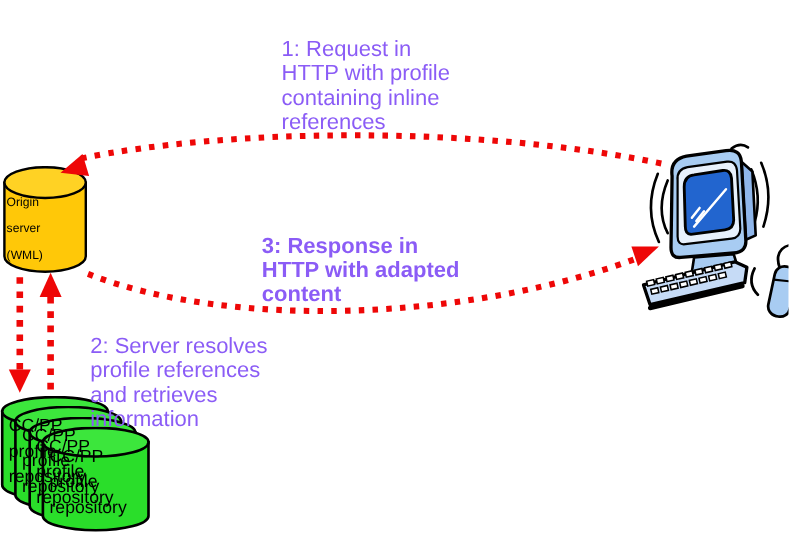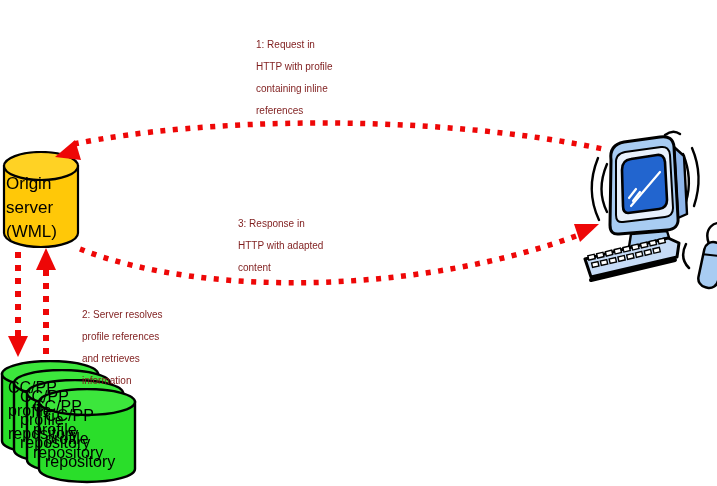--- a/index.html
+++ b/index.html
@@ -1,29 +1,29 @@
 <!DOCTYPE html>
 <html style="--arrow-red: #ee0707; --server-fill: #ffc808; --server-top-fill: #ffd224; --repo-fill: #2ade2a; --repo-top-fill: #3ce63c; --pc-body: #a8ccf2; --pc-side: #8fb6ea; --pc-bezel: #e8f1fc; --pc-screen: #2265cf; --pc-keyboard: #c6dbf6;"><head>
 <meta charset="utf-8">
 <style>
   html,body{margin:0;padding:0;background:#fff;}
   #canvas{
     position:relative; width:717px; height:486px; background:#fff;
     overflow:hidden; font-family:"Liberation Sans", sans-serif; color:#000;
   }
   .annotation{
-    position:absolute; font-size:10px; line-height:22px; white-space:pre-line;
-    z-index:6; color:#7f1d1d;
+    position:absolute; font-size:20px; line-height:22px; white-space:pre-line;
+    z-index:6; color:#8b5cf6;
   }
   .cyl{ position:absolute; }
   .cyl svg{ display:block; }
   .cyl .label{
     position:absolute; white-space:pre-line; color:#000; z-index:2;
   }
-  .server-label{ left:4px; top:21px; font-size:17px; line-height:24px; }
+  .server-label{ left:4px; top:21px; font-size:11px; line-height:24px; }
   .repo-label{ left:8px; top:16px; font-size:16px; line-height:23px; }
   #arrows{ position:absolute; left:0; top:0; z-index:8; pointer-events:none; }
   #computer{ position:absolute; left:583px; top:128px; z-index:2; }
   .dash{ stroke:var(--arrow-red); stroke-width:5.5; fill:none; stroke-dasharray:5 7.5; stroke-linecap:butt; }
   .dashv{ stroke:var(--arrow-red); stroke-width:6; fill:none; stroke-dasharray:6 7; stroke-linecap:butt; }
   .head{ fill:var(--arrow-red); stroke:none; }
   .cyl-yellow-body{ fill:var(--server-fill); stroke:#000; stroke-width:2.2; }
   .cyl-yellow-top{ fill:var(--server-top-fill); stroke:#000; stroke-width:2.2; }
   .cyl-green-body{ fill:var(--repo-fill); stroke:#000; stroke-width:2.4; }
   .cyl-green-top{ fill:var(--repo-top-fill); stroke:#000; stroke-width:2.4; }
@@ -130,21 +130,21 @@
         <rect x="118" y="114" width="20" height="46" rx="9" style="fill:var(--pc-body)" stroke="#000" stroke-width="2.5"></rect>
         <path d="M118 128 L138 126" stroke="#000" stroke-width="2" fill="none"></path>
       </g>
     </g>
   </svg>
 
   <div class="annotation" style="left:256px;top:34px;">1: Request in
 HTTP with profile
 containing inline
 references</div>
-  <div class="annotation" style="left:238px;top:213px;">3: Response in
+  <div class="annotation" style="left:238px;top:213px;font-weight:bold;">3: Response in
 HTTP with adapted
 content</div>
   <div class="annotation" style="left:82px;top:304px;">2: Server resolves
 profile references
 and retrieves
 information</div>
 
   <svg id="arrows" width="717" height="486" viewBox="0 0 717 486">
     <g>
       <path class="dash" d="M74 144 C200 118 430 112 608 150"></path>

